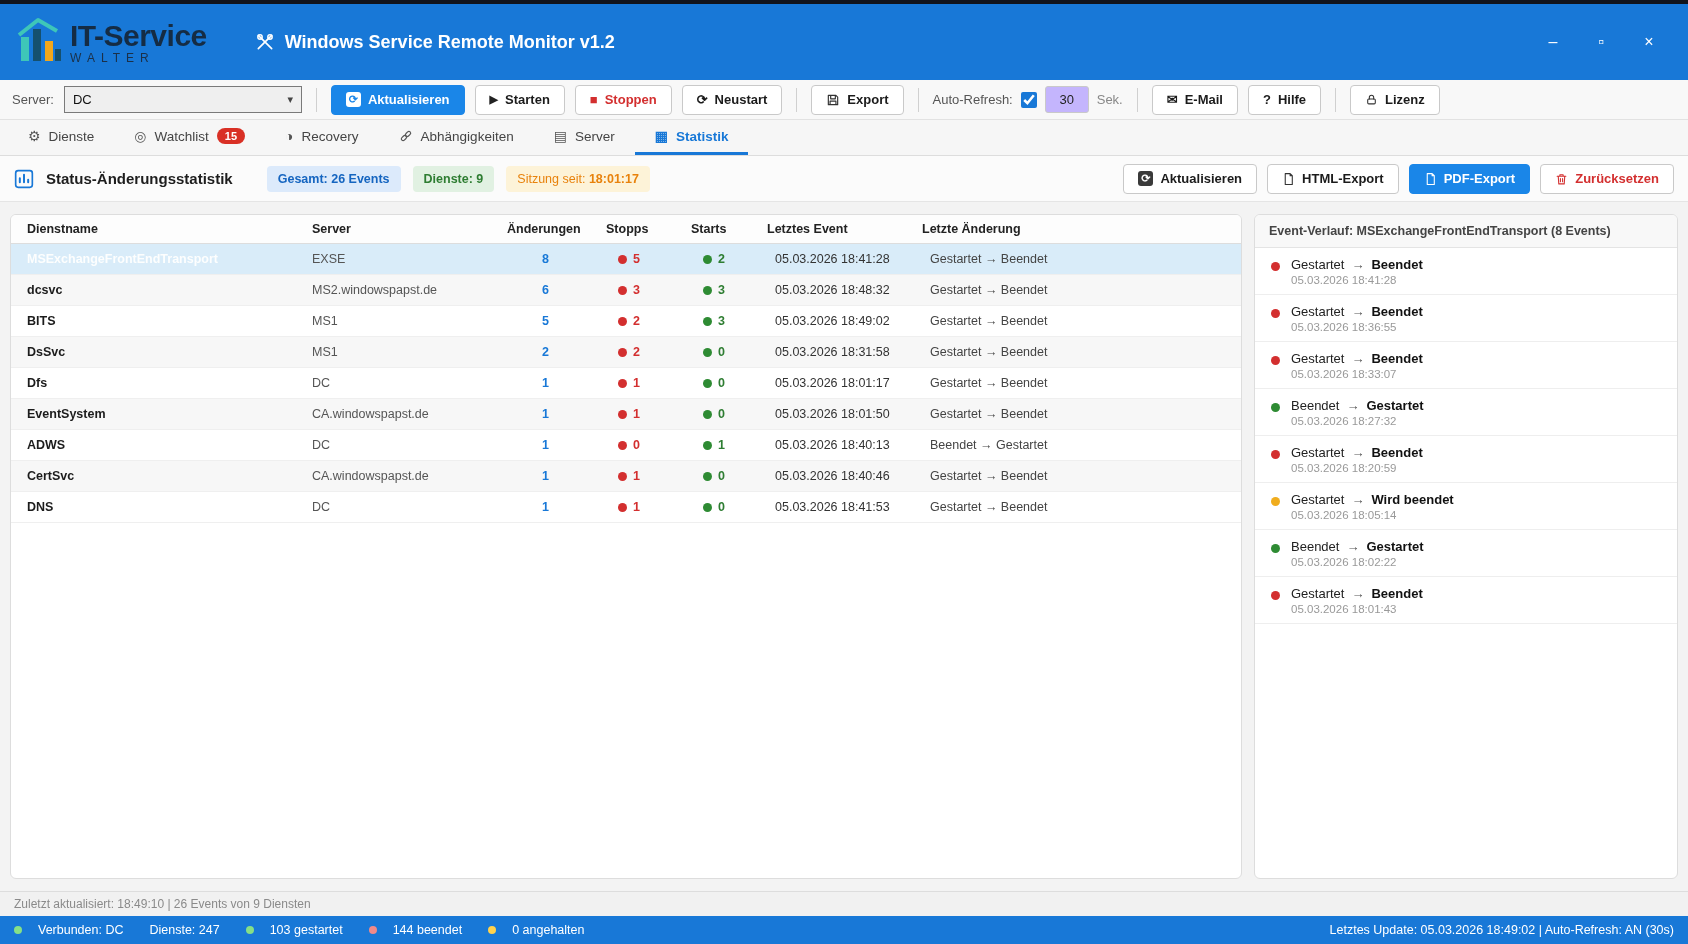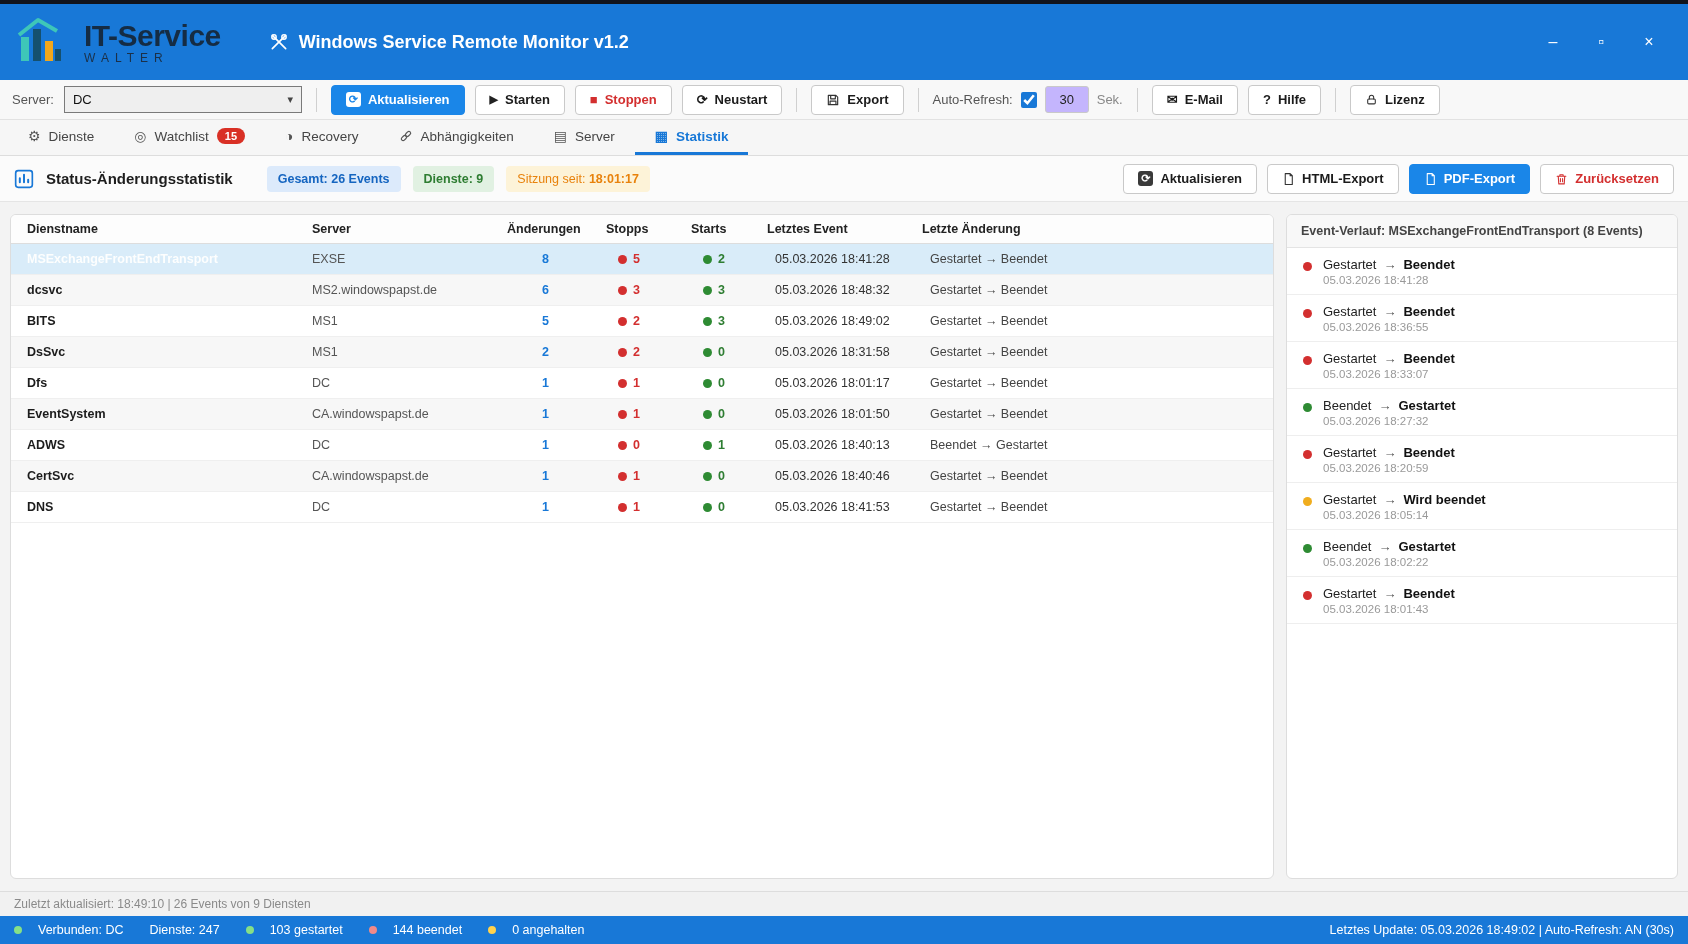--- a/index.html
+++ b/index.html
@@ -3,21 +3,21 @@
 <meta charset="utf-8">
 <style>
   * { box-sizing: border-box; margin: 0; padding: 0; }
   html,body { width:1688px; height:944px; overflow:hidden;
     font-family:"Liberation Sans", sans-serif; background:#f3f3f3; }
   body { display:flex; flex-direction:column; }
 
   
   .titlebar { height:80px; background:#1878d7; border-top:4px solid #11141c;
     display:flex; align-items:center; padding:0 14px; flex:0 0 auto; }
-  .brand { display:flex; align-items:center; gap:16px; }
+  .brand { display:flex; align-items:center; gap:2px; }
   .brand-text .brand-name { font-size:30px; font-weight:bold; color:#152c44; letter-spacing:-0.5px; }
   .brand-text .brand-sub { font-size:12px; letter-spacing:6px; color:#1b3048; margin-top:-2px; }
   .app-title { display:flex; align-items:center; gap:10px; margin-left:48px; color:#fff; }
   .app-title .t { font-size:18px; font-weight:bold; }
   .win-controls { margin-left:auto; display:flex; gap:26px; padding-right:14px; }
   .win-btn { color:#fff; font-size:16px; width:22px; text-align:center; cursor:default; }
 
   
   .toolbar { height:40px; background:#f8f8f8; border-bottom:1px solid #e2e2e2;
     display:flex; align-items:center; gap:10px; padding:0 12px; flex:0 0 auto; }
@@ -61,21 +61,21 @@
   .badge.green { background:#e1f1e2; color:#2e7d32; }
   .badge.orange { background:#fdf3d8; color:#e8820c; font-weight:normal; }
   .badge.orange b { font-weight:bold; }
   .stats-actions { margin-left:auto; display:flex; gap:10px; }
 
   
   .content { flex:1; display:flex; gap:12px; padding:12px 10px; overflow:hidden; }
   .panel { background:#fff; border:1px solid #ddd; border-radius:6px; display:flex;
     flex-direction:column; overflow:hidden; }
   .panel.main { flex:1; }
-  .panel.side { width:392px; flex:0 0 auto; }
+  .panel.side { width:424px; flex:0 0 auto; }
   .panel-header { background:#f8f8f8; border-bottom:1px solid #e4e4e4; padding:9px 14px;
     font-size:12.5px; color:#333; }
   .panel.side .panel-header { font-weight:600; color:#444; }
 
   .thead, .trow { display:grid;
     grid-template-columns: 285px 205px 95px 85px 78px 155px 1fr; align-items:center; }
   .thead { border-bottom:1px solid #ddd; background:#fdfdfd; }
   .th { font-size:12.5px; font-weight:bold; color:#222; padding:7px 6px 7px 16px; }
   .trow { height:31px; border-bottom:1px solid #efefef; font-size:12.5px; }
   .trow:nth-child(even) { background:#f7f7f7; }

